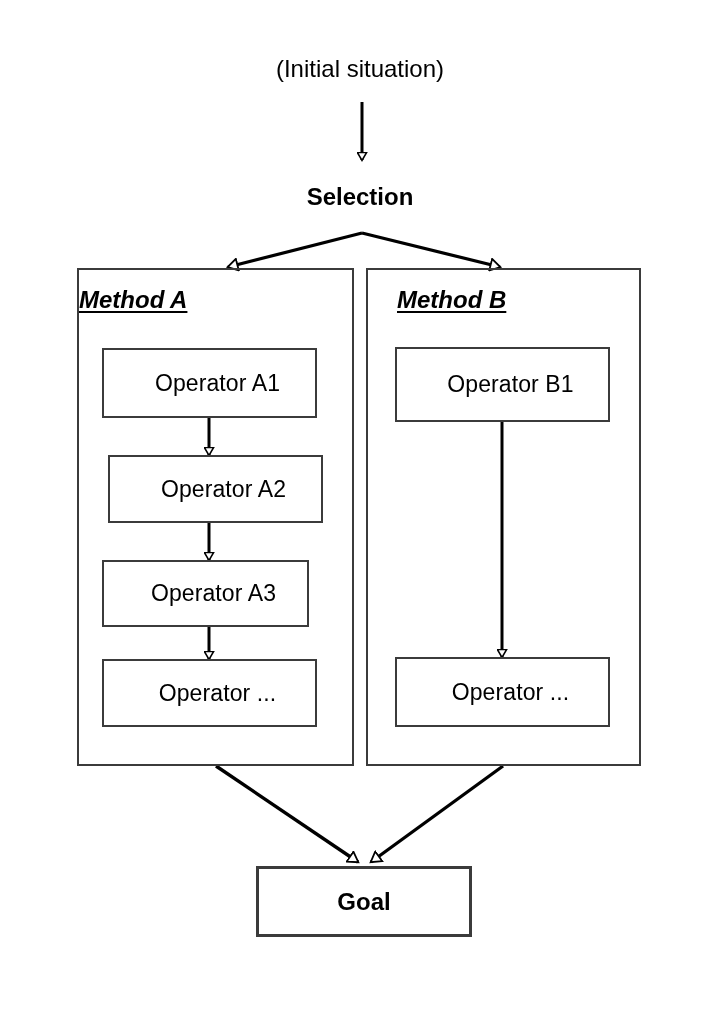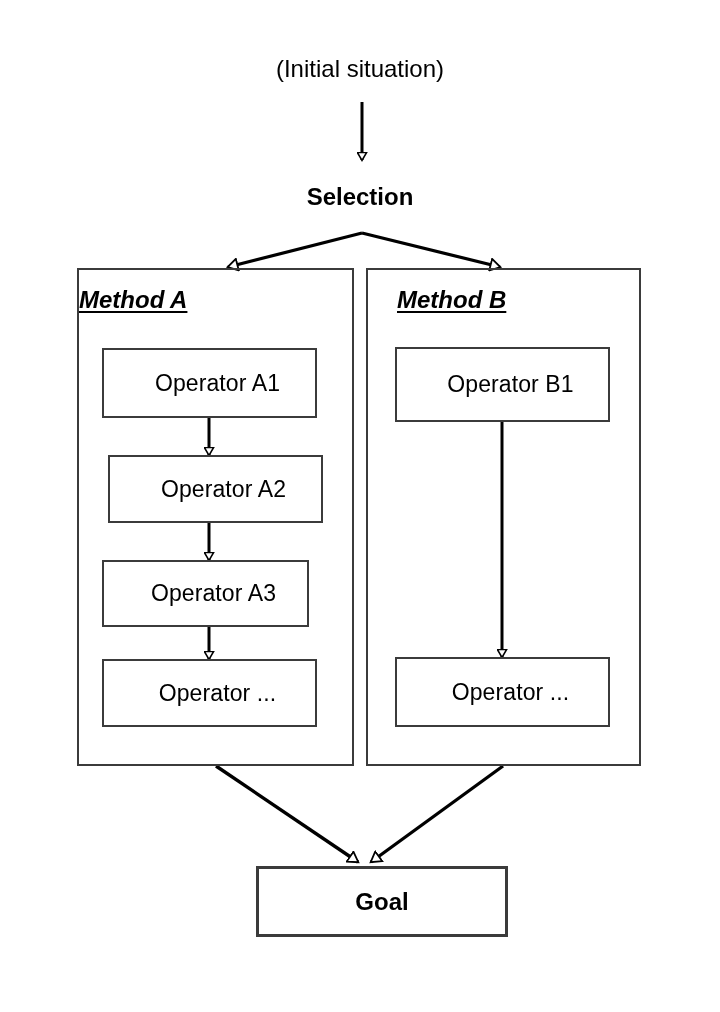--- a/index.html
+++ b/index.html
@@ -137,17 +137,17 @@
   </div>
 
   <div class="node op-box" style="left:395px; top:347px; width:215px; height:75px;">
     <span>Operator B1</span>
   </div>
 
   <div class="node op-box" style="left:395px; top:657px; width:215px; height:70px;">
     <span>Operator ...</span>
   </div>
 
-  <div class="node goal-box" style="left:256px; top:866px; width:252px; height:71px;">
+  <div class="node goal-box" style="left:256px; top:866px; width:216px; height:71px;">
     <span>Goal</span>
   </div>
 
 </div>
 
 </body></html>

